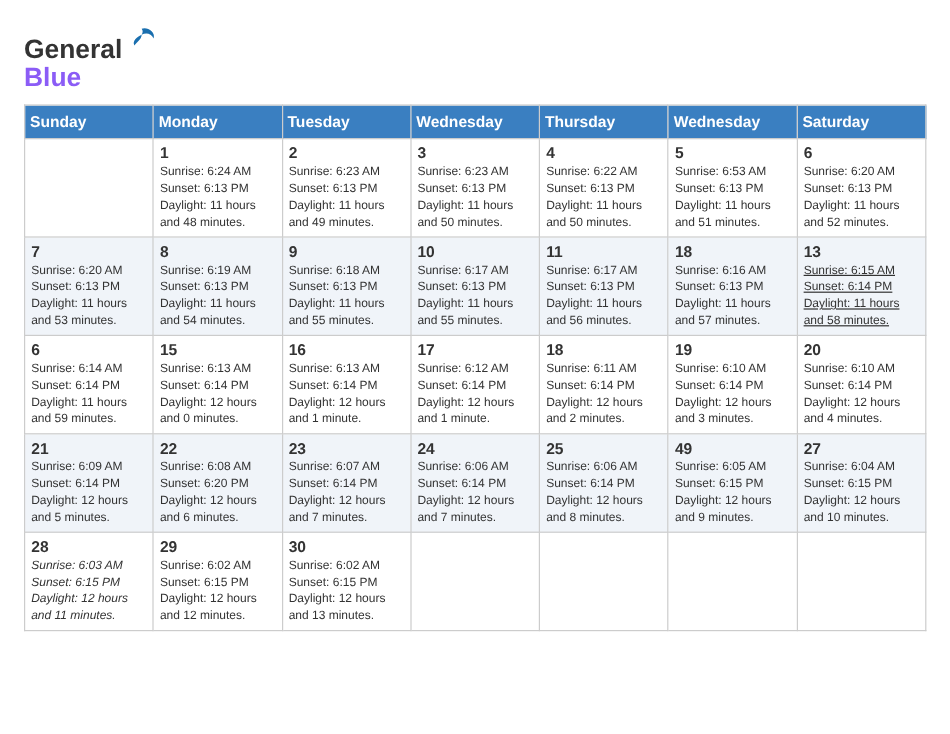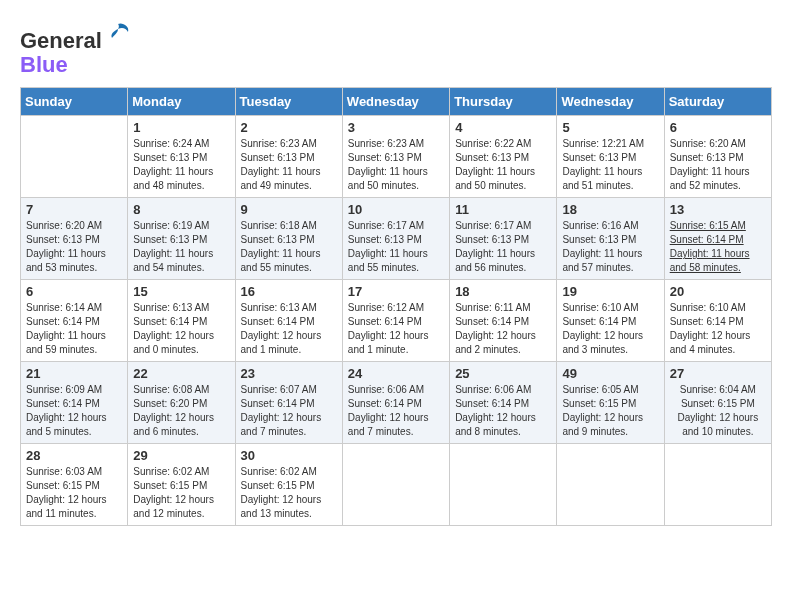--- a/index.html
+++ b/index.html
@@ -139,21 +139,21 @@
         </td>
         <td>
           <div class="day-num">4</div>
           <div class="day-info" style="white-space: pre-line;">Sunrise: 6:22 AM
 Sunset: 6:13 PM
 Daylight: 11 hours
 and 50 minutes.</div>
         </td>
         <td>
           <div class="day-num">5</div>
-          <div class="day-info" style="white-space: pre-line;">Sunrise: 12:21 AM
+          <div class="day-info" style="white-space: pre-line;">Sunrise: 6:53 AM
 Sunset: 6:13 PM
 Daylight: 11 hours
 and 51 minutes.</div>
         </td>
         <td>
           <div class="day-num">6</div>
           <div class="day-info" style="white-space: pre-line;">Sunrise: 6:20 AM
 Sunset: 6:13 PM
 Daylight: 11 hours
 and 52 minutes.</div>
@@ -299,30 +299,30 @@
         </td>
         <td>
           <div class="day-num">49</div>
           <div class="day-info" style="white-space: pre-line;">Sunrise: 6:05 AM
 Sunset: 6:15 PM
 Daylight: 12 hours
 and 9 minutes.</div>
         </td>
         <td>
           <div class="day-num">27</div>
-          <div class="day-info" style="white-space: pre-line; text-align: center;">Sunrise: 6:04 AM
+          <div class="day-info" style="white-space: pre-line;">Sunrise: 6:04 AM
 Sunset: 6:15 PM
 Daylight: 12 hours
 and 10 minutes.</div>
         </td>
       </tr>
       <tr>
         <td>
           <div class="day-num">28</div>
-          <div class="day-info" style="white-space: pre-line;">Sunrise: 6:03 AM
+          <div class="day-info" style="white-space: pre-line; font-style: italic;">Sunrise: 6:03 AM
 Sunset: 6:15 PM
 Daylight: 12 hours
 and 11 minutes.</div>
         </td>
         <td>
           <div class="day-num">29</div>
           <div class="day-info" style="white-space: pre-line;">Sunrise: 6:02 AM
 Sunset: 6:15 PM
 Daylight: 12 hours
 and 12 minutes.</div>

